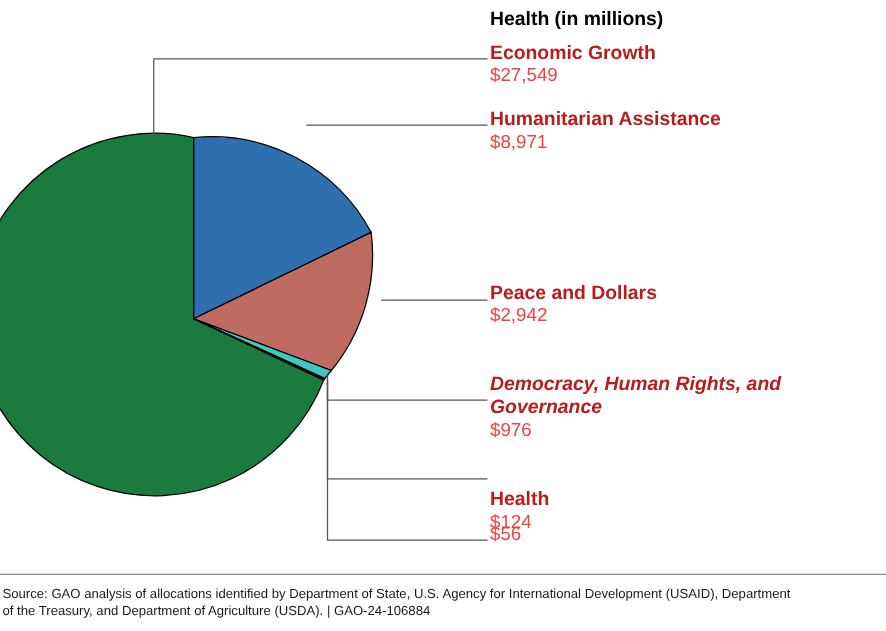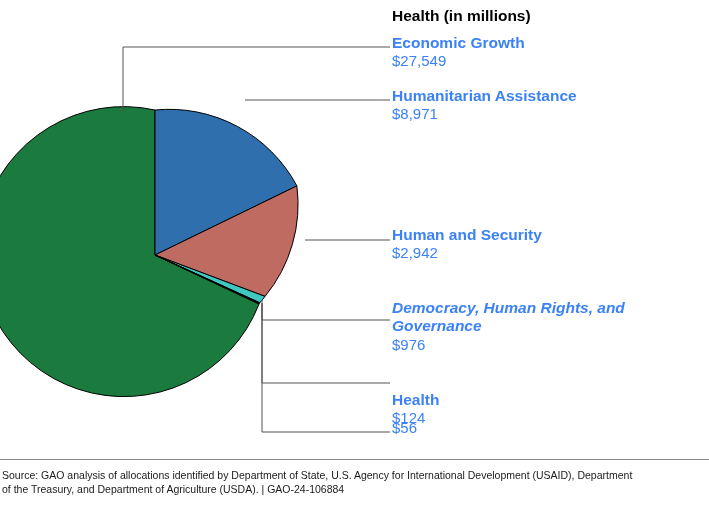--- a/index.html
+++ b/index.html
@@ -27,31 +27,31 @@
     width: 709px;
     height: 505px;
   }
   .label-block {
     position: absolute;
     line-height: 1.18;
   }
   .label-title {
     font-weight: bold;
     font-size: 15.5px;
-    color: #3b82f6;
+    color: #b91c1c;
     white-space: nowrap;
   }
   .label-title.wrap {
     white-space: normal;
     width: 270px;
     font-style: italic;
   }
   .label-value {
     font-size: 15px;
-    color: #3b82f6;
+    color: #ef4444;
     white-space: nowrap;
   }
   .header-block {
     position: absolute;
     font-size: 15.5px;
     white-space: nowrap;
   }
   .header-strong {
     font-weight: bold;
   }
@@ -117,21 +117,21 @@
     <div class="label-title">Economic Growth</div>
     <div class="label-value">$27,549</div>
   </div>
 
   <div class="label-block" style="left:392px; top:87px;">
     <div class="label-title">Humanitarian Assistance</div>
     <div class="label-value">$8,971</div>
   </div>
 
   <div class="label-block" style="left:392px; top:226px;">
-    <div class="label-title">Human and Security</div>
+    <div class="label-title">Peace and Dollars</div>
     <div class="label-value">$2,942</div>
   </div>
 
   <div class="label-block" style="left:392px; top:299px;">
     <div class="label-title wrap">Democracy, Human Rights, and Governance</div>
     <div class="label-value">$976</div>
   </div>
 
   <div class="label-block" style="left:392px; top:370px;margin-top:21px;">
     <div class="label-title">Health</div>

